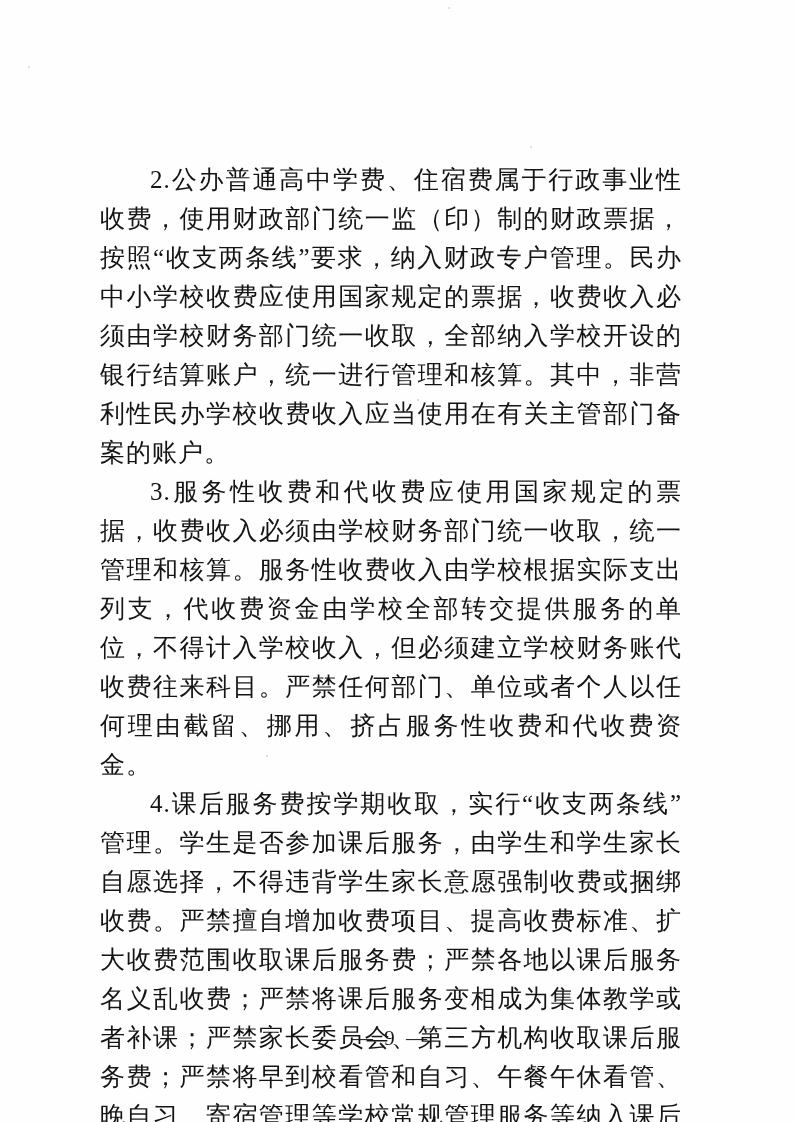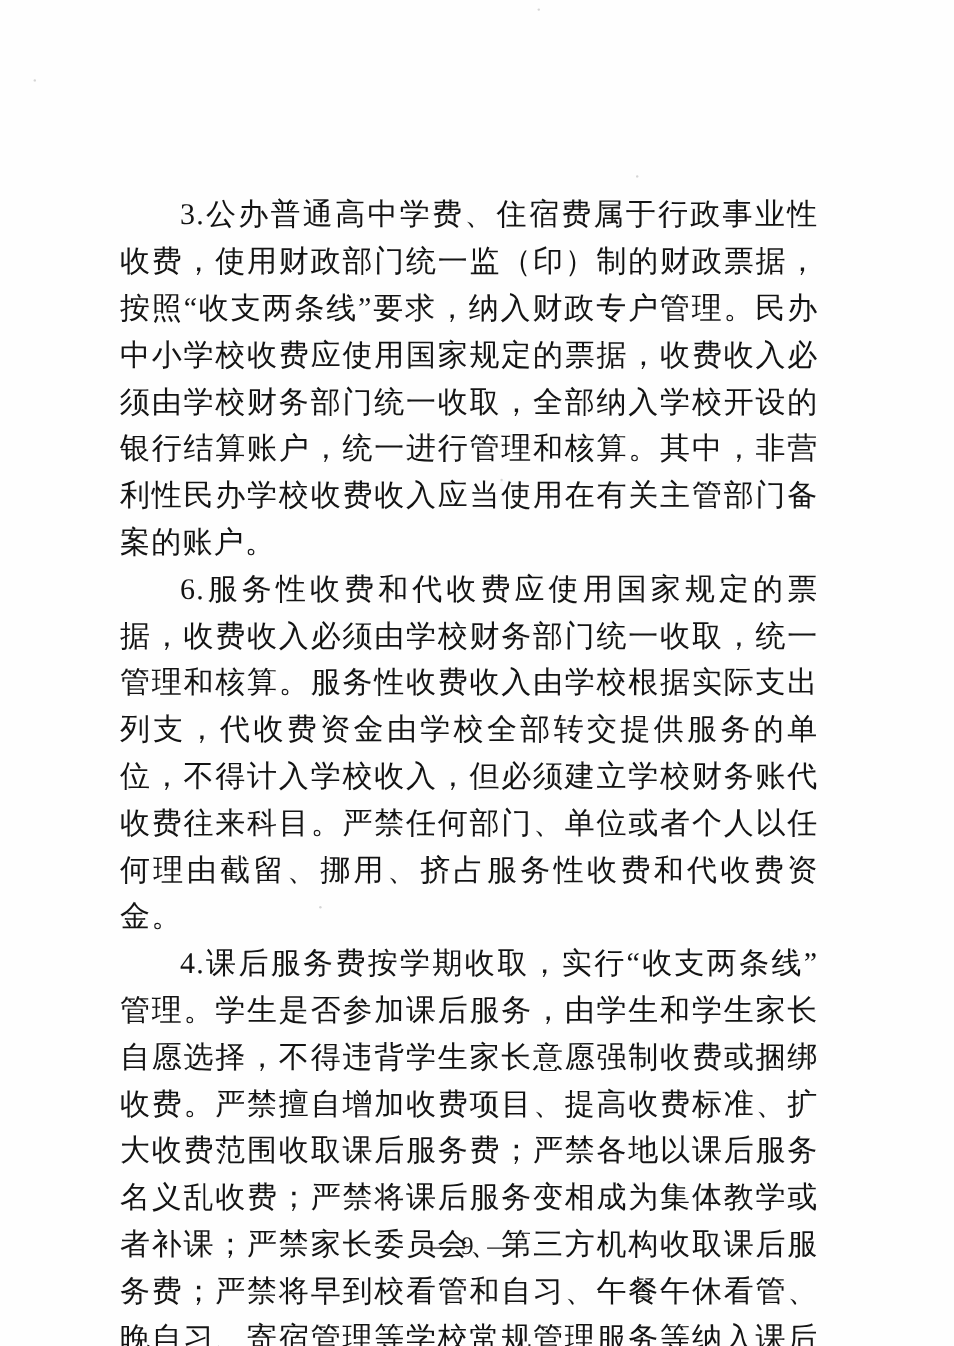--- a/index.html
+++ b/index.html
@@ -59,20 +59,20 @@
 <body>
 
 <div class="page">
   <span class="speck s1"></span>
   <span class="speck s2"></span>
   <span class="speck s3"></span>
   <span class="speck s4"></span>
   <span class="speck s5"></span>
 
   <div class="content">
-    <p>3.公办普通高中学费、住宿费属于行政事业性收费，使用财政部门统一监（印）制的财政票据，按照“收支两条线”要求，纳入财政专户管理。民办中小学校收费应使用国家规定的票据，收费收入必须由学校财务部门统一收取，全部纳入学校开设的银行结算账户，统一进行管理和核算。其中，非营利性民办学校收费收入应当使用在有关主管部门备案的账户。</p>
-    <p>6.服务性收费和代收费应使用国家规定的票据，收费收入必须由学校财务部门统一收取，统一管理和核算。服务性收费收入由学校根据实际支出列支，代收费资金由学校全部转交提供服务的单位，不得计入学校收入，但必须建立学校财务账代收费往来科目。严禁任何部门、单位或者个人以任何理由截留、挪用、挤占服务性收费和代收费资金。</p>
+    <p>2.公办普通高中学费、住宿费属于行政事业性收费，使用财政部门统一监（印）制的财政票据，按照“收支两条线”要求，纳入财政专户管理。民办中小学校收费应使用国家规定的票据，收费收入必须由学校财务部门统一收取，全部纳入学校开设的银行结算账户，统一进行管理和核算。其中，非营利性民办学校收费收入应当使用在有关主管部门备案的账户。</p>
+    <p>3.服务性收费和代收费应使用国家规定的票据，收费收入必须由学校财务部门统一收取，统一管理和核算。服务性收费收入由学校根据实际支出列支，代收费资金由学校全部转交提供服务的单位，不得计入学校收入，但必须建立学校财务账代收费往来科目。严禁任何部门、单位或者个人以任何理由截留、挪用、挤占服务性收费和代收费资金。</p>
     <p>4.课后服务费按学期收取，实行“收支两条线”管理。学生是否参加课后服务，由学生和学生家长自愿选择，不得违背学生家长意愿强制收费或捆绑收费。严禁擅自增加收费项目、提高收费标准、扩大收费范围收取课后服务费；严禁各地以课后服务名义乱收费；严禁将课后服务变相成为集体教学或者补课；严禁家长委员会、第三方机构收取课后服务费；严禁将早到校看管和自习、午餐午休看管、晚自习、寄宿管理等学校常规管理服务等纳入课后服务收费项目。</p>
 
   </div>
 
   <div class="page-number">— 9 —</div>
 </div>
 
 </body></html>

